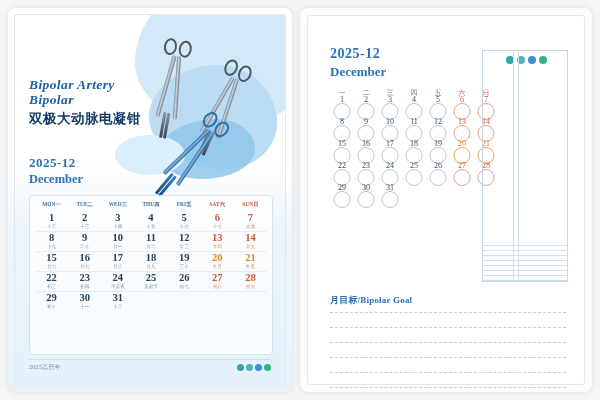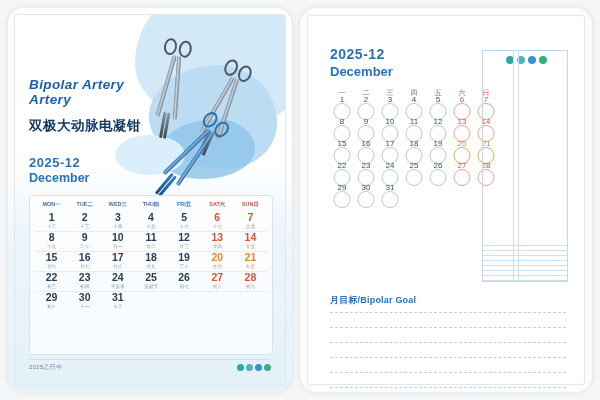--- a/index.html
+++ b/index.html
@@ -13,23 +13,24 @@
     position: relative;
     width: 600px; height: 400px;
     background: #f4f6f8;
     overflow: hidden;
   }
 
   
   .page {
     position: absolute;
     background: #ffffff;
-    border-radius: 16px;
+    border-radius: 8px;
     box-shadow: 0 0 6px rgba(0,0,0,0.10);
     overflow: hidden;
+    font-family: Liberation Serif, serif;
   }
   #left-page {
     left: 8px; top: 8px;
     width: 284px; height: 384px;
     background: linear-gradient(180deg,#ffffff 0%,#ffffff 42%,#eef6fb 60%,#e6f2fa 100%);
   }
   #left-inner {
     position: absolute;
     left: 6px; top: 6px; right: 6px; bottom: 6px;
     border: 1px solid #dfe7ee;
@@ -107,21 +108,21 @@
   .title-en {
     font-size: 13.5px;
     font-weight: bold;
     font-style: italic;
     letter-spacing: .4px;
     line-height: 15px;
     color: #1d5fa8;
   }
   .title-en .l2 { display: block; }
   .title-cn {
-    margin-top: 10px;
+    margin-top: 3px;
     font-size: 13.5px;
     font-weight: bold;
     letter-spacing: .5px;
     color: #123a63;
   }
 
   #ym-block {
     position: absolute;
     left: 14px; top: 140px;
     color: #2a72b8;
@@ -360,21 +361,21 @@
         <div class="ring" style="left:17px; top:0; border-color:#2f6fa8;"></div>
         <div class="shaft" style="left:9px; top:16px; transform:rotate(6deg);"></div>
         <div class="shaft" style="left:20px; top:16px; transform:rotate(-6deg);"></div>
         <div class="tip" style="left:13px; top:74px;"></div>
         <div class="tip" style="left:17px; top:74px;"></div>
       </div>
 
       <div id="title-block">
         <div class="title-en">
           <span>Bipolar Artery</span>
-          <span class="l2">Artery</span>
+          <span class="l2">Bipolar</span>
         </div>
         <div class="title-cn">双极大动脉电凝钳</div>
       </div>
 
       <div id="ym-block">
         <div class="y">2025-12</div>
         <div class="m">December</div>
       </div>
 
       <div id="cal-card">

